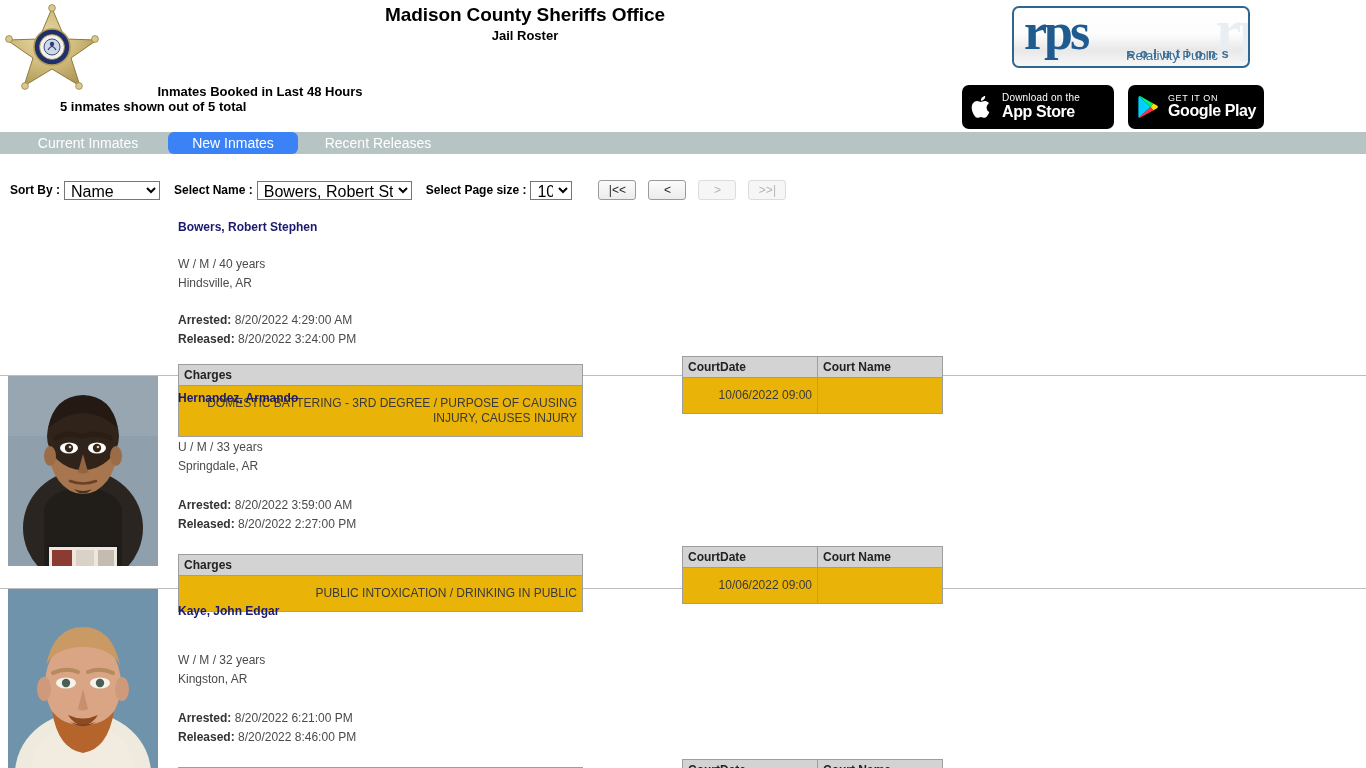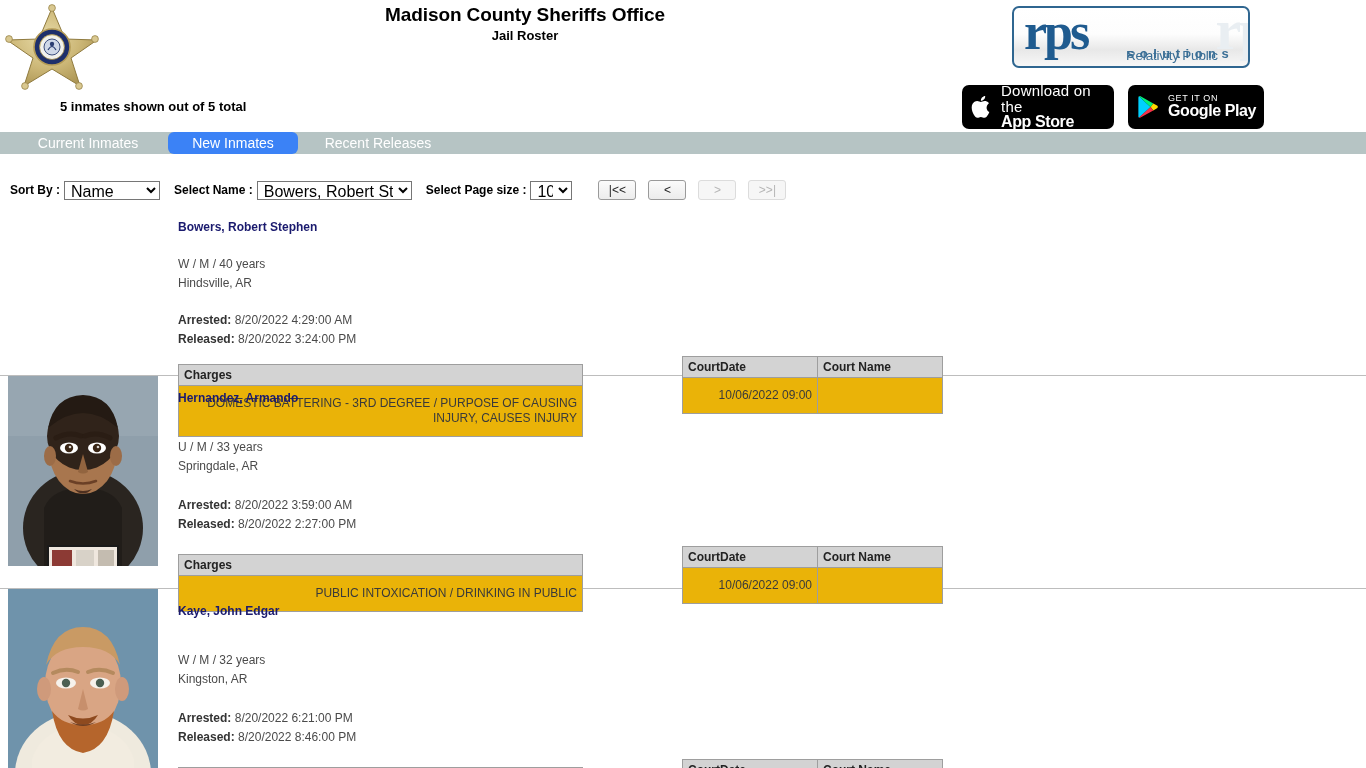--- a/index.html
+++ b/index.html
@@ -62,21 +62,21 @@
   }
 
   .store-btn {
     position: absolute; height: 44px; background: #000; border-radius: 7px;
     display: flex; align-items: center; overflow: hidden;
   }
   #appstore-button { left: 962px; top: 85px; width: 152px; }
   #googleplay-button { left: 1128px; top: 85px; width: 136px; }
   .store-icon { width: 40px; display: flex; align-items: center; justify-content: center; }
   .store-text { color: #fff; line-height: 1.05; }
-  .store-small { font-size: 15px; letter-spacing: 0.2px; display: block; }
+  .store-small { font-size: 10px; letter-spacing: 0.2px; display: block; }
   .store-big { font-size: 16px; font-weight: bold; display: block; letter-spacing: -0.4px; }
   .store-small-caps { font-size: 9px; letter-spacing: 0.6px; display: block; }
 
   
   .tabbar {
     position: absolute; left: 0; top: 132px; width: 1366px; height: 22px;
     background: #b6c4c4; display: flex; align-items: stretch;
   }
   .tab {
     display: flex; align-items: center; justify-content: center;
@@ -175,20 +175,21 @@
         <circle cx="48" cy="42" r="2.2" fill="#2a3d72"></circle>
         <path d="M36 45 a12 12 0 0 1 24 0" fill="none" stroke="#d8c47f" stroke-width="0.6"></path>
       </svg>
     </div>
 
     <div class="title-block">
       <div class="site-title">Madison County Sheriffs Office</div>
       <div class="site-subtitle">Jail Roster</div>
     </div>
 
+    <div class="booked-line">Inmates Booked in Last 48 Hours</div>
     <div class="count-line">5 inmates shown out of 5 total</div>
 
     <div class="rps-logo">
       <div class="rps-ghost">rps</div>
       <div class="rps-mark">rps</div>
       <div class="rps-tag1">Relativity Public Safety</div>
       <div class="rps-tag2">solutions</div>
     </div>
 
     <div class="store-btn" id="appstore-button">

